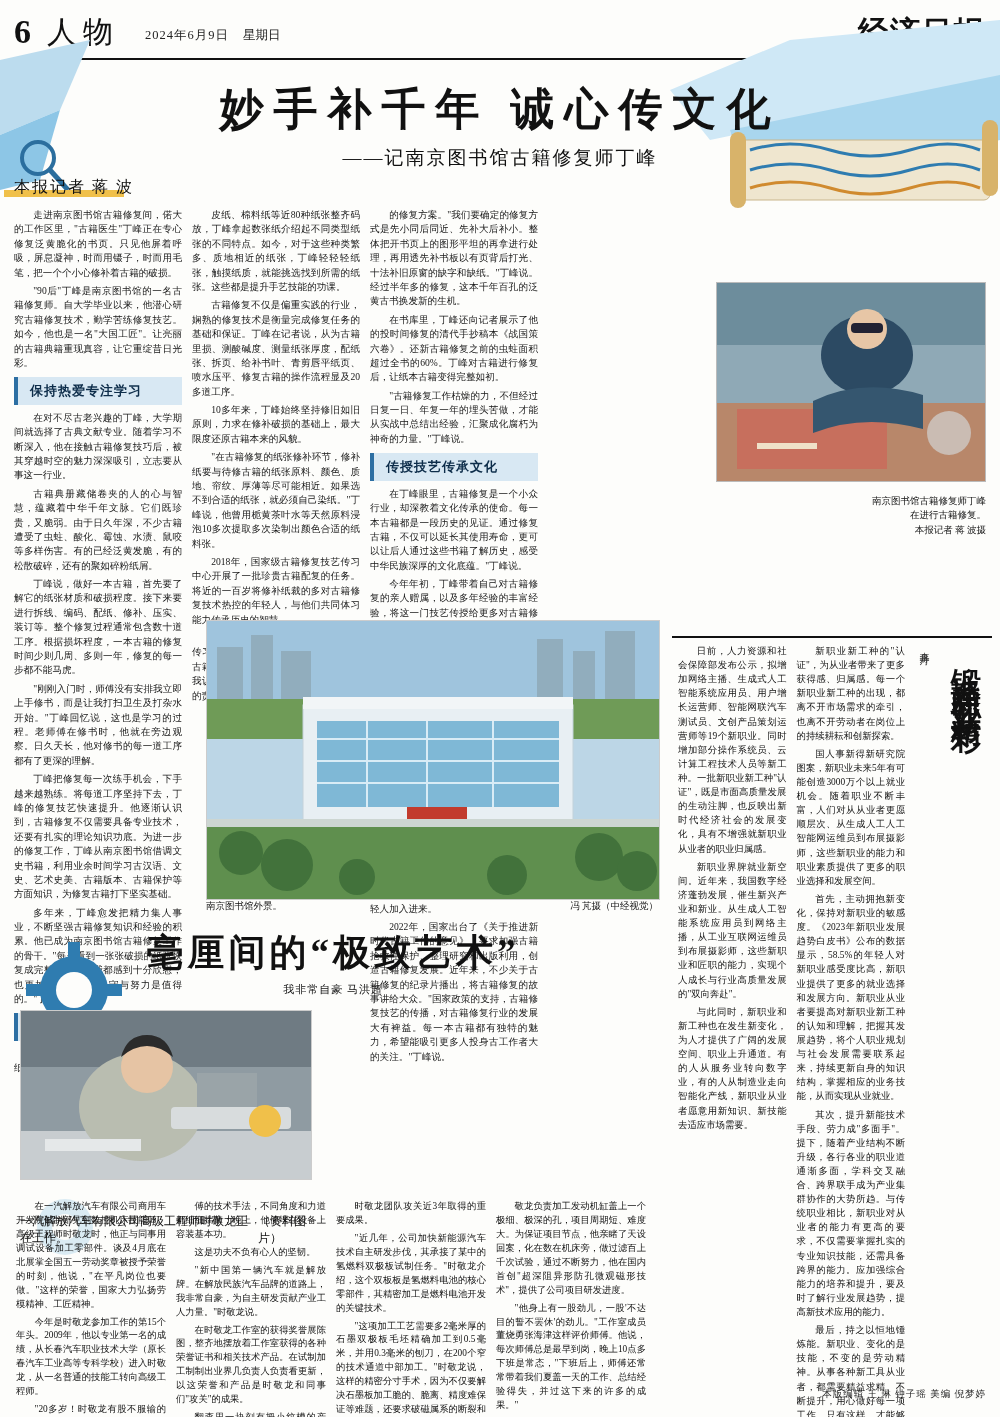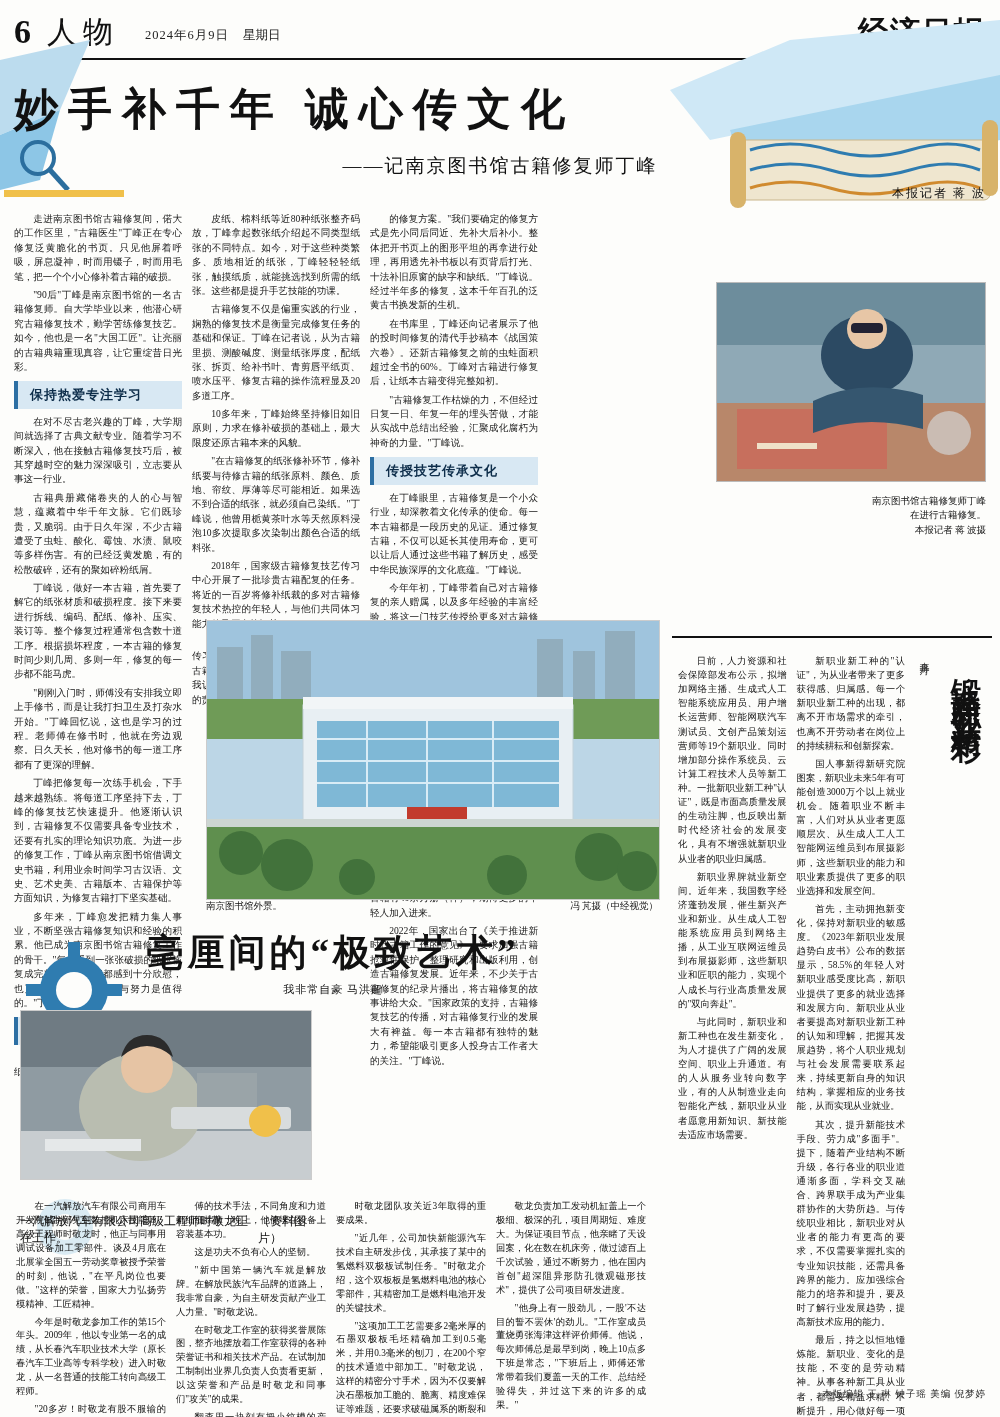--- a/index.html
+++ b/index.html
@@ -24,25 +24,25 @@
   .mh-week{font-size:12.5px;color:#222;margin-left:14px;margin-bottom:-6px;}
   .mh-logo{
     margin-left:auto;font-size:30px;font-weight:bold;letter-spacing:2px;
     color:#111;font-family:"Liberation Serif",serif;
   }
   .rule{height:2px;background:#111;margin:2px 14px 0 14px;}
 
   
   .titleblock{position:relative;padding:16px 14px 6px 14px;}
   .main-title{
-    font-size:44px;font-weight:bold;letter-spacing:10px;
-    font-family:"Liberation Serif",serif;margin:4px 0 14px 0;
+    text-align:center;font-size:44px;font-weight:bold;letter-spacing:10px;
+    font-family:"Liberation Serif",serif;margin:4px 0 6px 0;
   }
   .sub-title{text-align:center;font-size:19px;letter-spacing:2px;margin-bottom:6px;}
-  .byline{text-align:right;font-size:12px;letter-spacing:2px;margin-bottom:4px;}
+  .byline{text-align:left;font-size:16px;letter-spacing:2px;margin-bottom:4px;}
 
   
   .deco{position:absolute;pointer-events:none;}
   .deco-left{left:0;top:40px;width:150px;height:170px;}
   .deco-right{right:0;top:20px;width:330px;height:250px;}
 
   
   .cols{display:flex;gap:10px;padding:0 14px;box-sizing:border-box;}
   .col{font-size:9.6px;line-height:1.5;text-align:justify;color:#161616;}
   .col p{margin:0 0 4px 0;text-indent:2em;}
@@ -79,21 +79,21 @@
     text-align:center;font-size:37px;font-weight:bold;letter-spacing:4px;margin:6px 0 4px 0;
   }
   .f2-byline{text-align:center;font-size:11px;letter-spacing:1px;margin-bottom:6px;}
 
   .photo-worker{position:absolute;left:20px;top:1010px;width:290px;height:168px;border:1px solid #ccc;}
   .worker-cap{position:absolute;left:20px;top:1213px;width:300px;font-size:12px;display:flex;justify-content:flex-start;}
 
   
   .rail{
     position:absolute;right:8px;top:636px;width:320px;height:770px;
-    border-top:2px solid #111;padding-top:16px;box-sizing:border-box;
+    border-top:2px solid #111;padding-top:6px;box-sizing:border-box;
   }
   .rail-inner{display:flex;gap:10px;padding:0 6px;}
   .rail-col{width:128px;font-size:9.4px;line-height:1.5;text-align:justify;}
   .rail-col p{margin:0 0 4px 0;text-indent:2em;}
   .vert-title{
     writing-mode:vertical-rl;text-orientation:upright;
     font-size:30px;font-weight:bold;letter-spacing:8px;
     height:520px;margin-left:4px;
   }
   .vert-byline{writing-mode:vertical-rl;text-orientation:upright;font-size:10px;letter-spacing:2px;margin-left:2px;height:120px;color:#333;}

